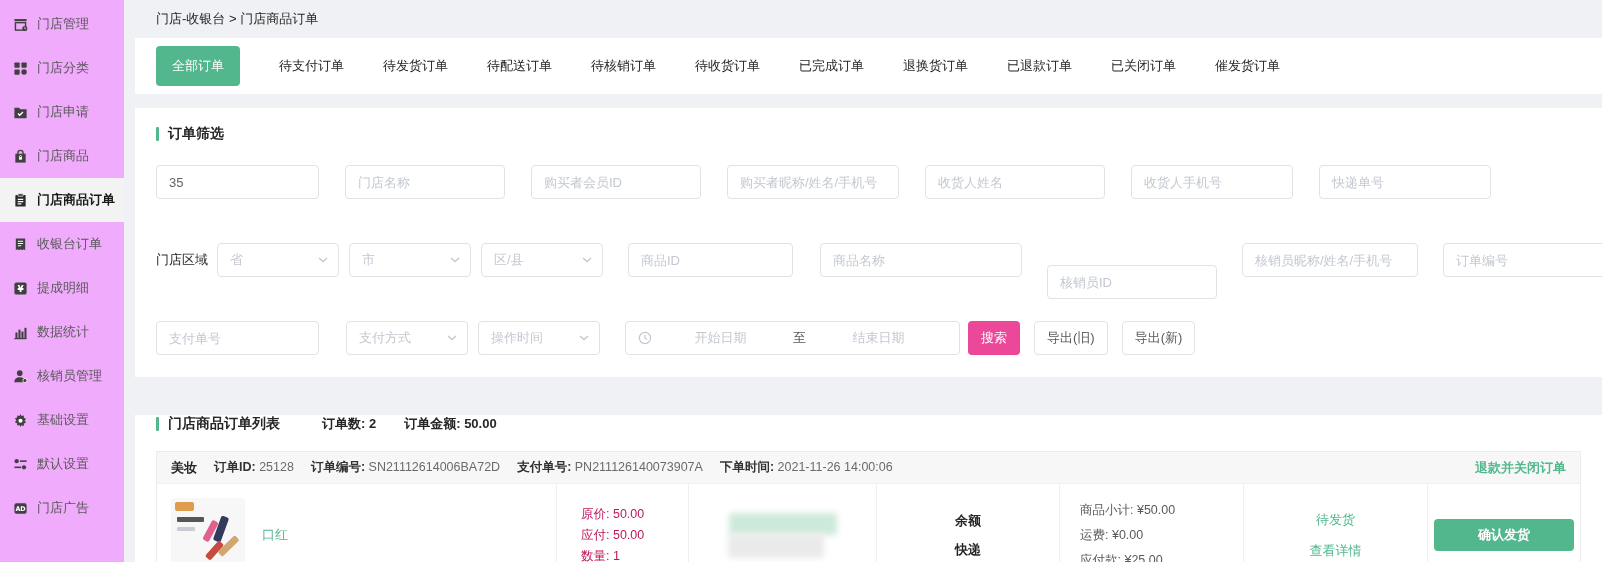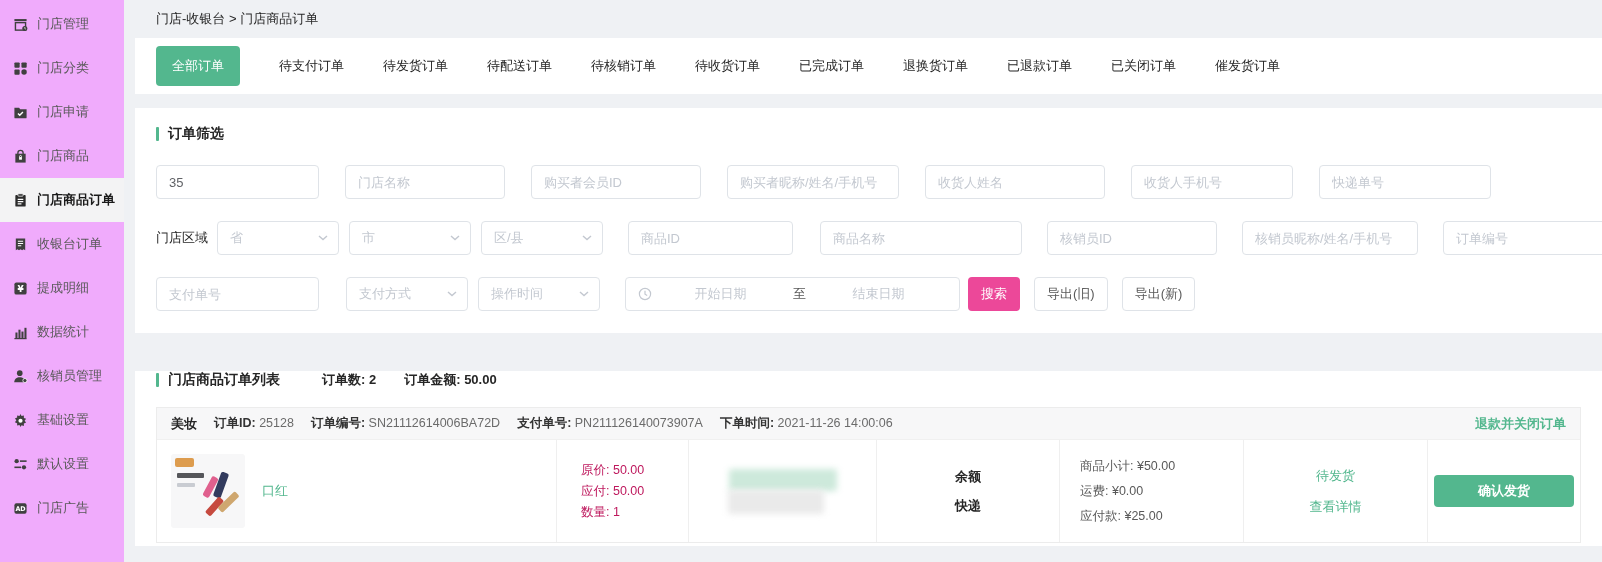--- a/index.html
+++ b/index.html
@@ -227,21 +227,21 @@
         </div>
         <div class="sel">
           <span>区/县</span>
           <svg width="10" height="6" viewBox="0 0 10 6">
               <path d="M1 1l4 3.6L9 1" fill="none" stroke="#c3c8d0" stroke-width="1.4"></path>
             </svg>
         </div>
       </div>
       <input class="inp" style="width: 165px;" placeholder="商品ID">
       <input class="inp ml27" style="width: 204px; " placeholder="商品名称">
-      <input class="inp" style="width: 170px; margin-left: 25px;" placeholder="核销员ID">
+      <input class="inp" style="width: 170px; margin-left: 25px; margin-top: 44px;" placeholder="核销员ID">
       <input class="inp" style="width: 176px; margin-left: 25px;" placeholder="核销员昵称/姓名/手机号">
       <input class="inp" style="width: 176px; margin-left: 25px;" placeholder="订单编号">
     </div>
 
     <div class="frow">
       <input class="inp" style="width: 163px;" placeholder="支付单号">
       <div class="sel ml27">
         <span>支付方式</span>
         <svg width="10" height="6" viewBox="0 0 10 6">
             <path d="M1 1l4 3.6L9 1" fill="none" stroke="#c3c8d0" stroke-width="1.4"></path>

